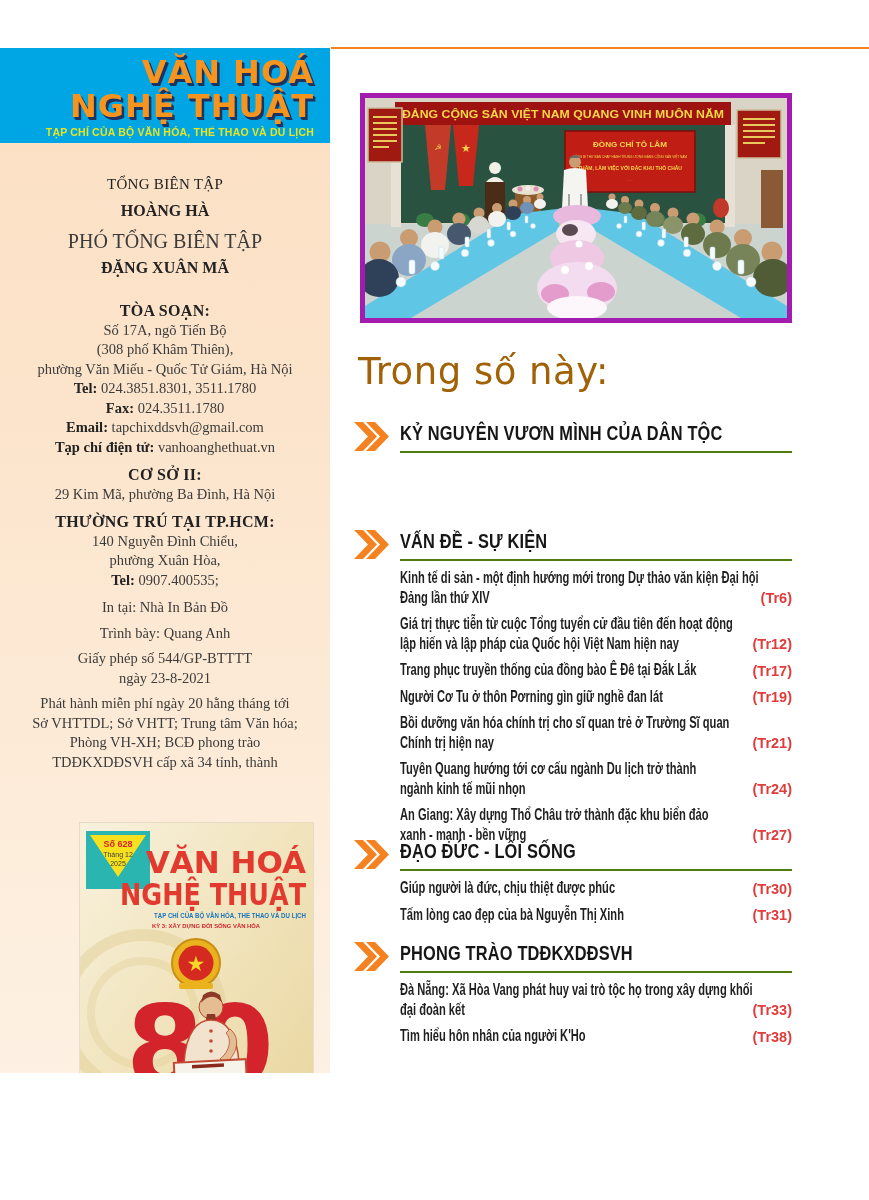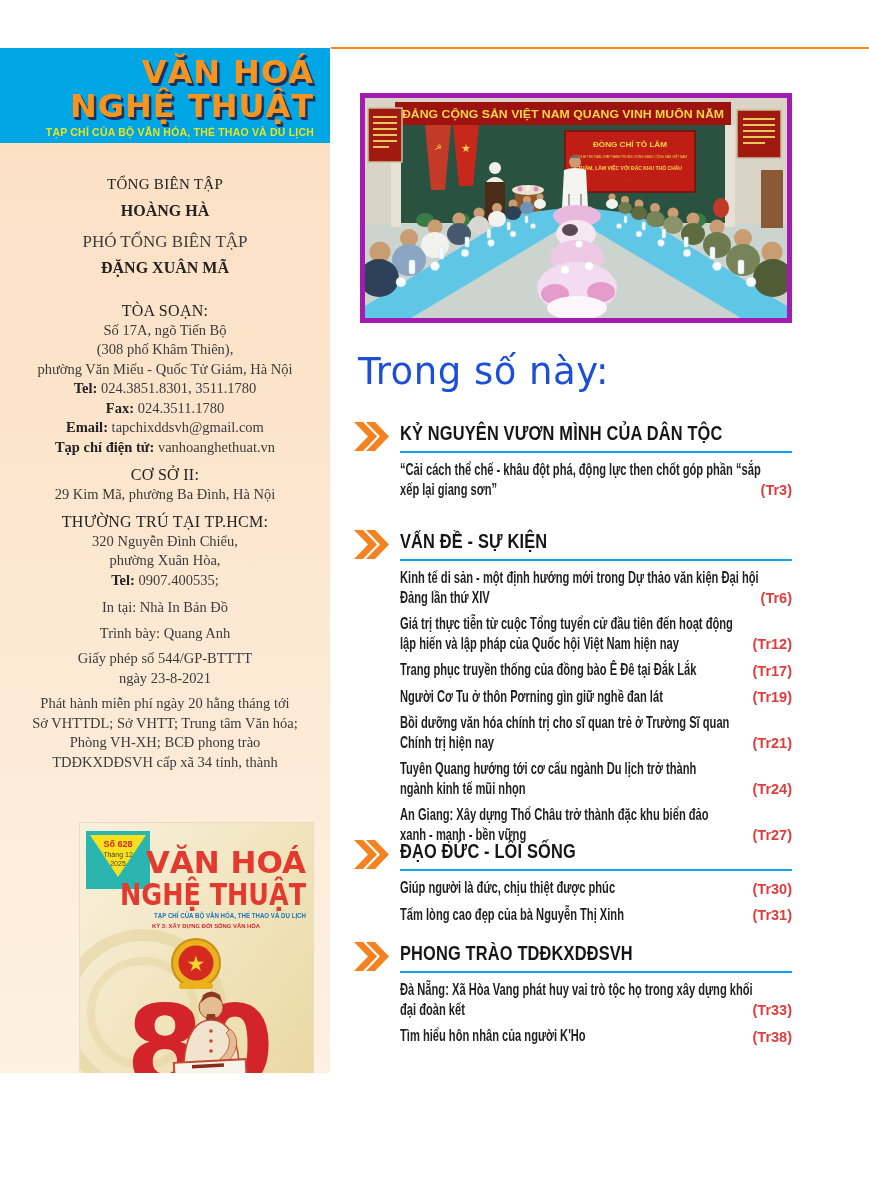--- a/index.html
+++ b/index.html
@@ -10,41 +10,41 @@
   .sidebar{position:absolute;left:0;top:48px;width:330px;height:1152px;
            background:linear-gradient(180deg,#fbdfc2 0%,#fce5cd 35%,#fdeedd 75%,#fdf3e8 100%);}
   .logo-box{position:absolute;left:0;top:0;width:330px;height:95px;background:#00a5e3;
             text-align:right;padding:7px 16px 0 0;box-sizing:border-box;}
   .logo-l1,.logo-l2{font-family:"DejaVu Sans",sans-serif;font-weight:800;font-size:32px;line-height:34px;
             color:#f7941e;letter-spacing:1px;text-shadow:1.5px 1.5px 0 #1d3461,2.5px 2.5px 0 #1d3461;}
   .logo-tag{margin-top:3px;font-size:10.5px;font-weight:bold;color:#e9e41f;letter-spacing:.2px;}
 
   .masthead{position:absolute;top:95px;left:8px;right:8px;text-align:center;color:#3b3b3b;
             font-family:"Liberation Serif","DejaVu Serif",serif;font-size:14.5px;line-height:19.5px;margin-top:20px;}
-  .m-heading{font-weight:normal;color:#222;font-size:16px;letter-spacing:.3px;}
+  .m-heading{font-weight:bold;color:#222;font-size:16px;letter-spacing:.3px;}
   .m-name{font-weight:bold;color:#222;font-size:16px;}
   .m-line b{color:#222;}
   .mg8{margin-top:8px}.mg12{margin-top:12px}.mg24{margin-top:24px}.mg6{margin-top:6px}
 
   
   .cover{position:absolute;left:80px;top:775px;width:233px;height:322px;box-shadow:0 0 0 1px rgba(0,0,0,.08);}
   .cover svg{display:block;}
 
   
   .top-rule{position:absolute;left:331px;top:47px;width:538px;height:2px;background:#f58220;}
   .photo{position:absolute;left:360px;top:93px;width:422px;height:220px;border:5px solid #a21caf;background:#15803d;}
   .photo svg{display:block;}
 
   .toc-heading{position:absolute;left:358px;top:350px;margin:0;font-weight:400;
-               font-size:37px;color:#1d4ed8;font-family:"DejaVu Sans",sans-serif;letter-spacing:.5px;text-align:right;}
+               font-size:37px;color:#a16207;font-family:"DejaVu Sans",sans-serif;letter-spacing:.5px;text-align:right;}
 
   .toc{position:absolute;left:355px;top:0;width:437px;height:1200px;pointer-events:none;}
   .toc-section{position:absolute;left:0;width:437px;padding-left:45px;box-sizing:border-box;}
   .chev{position:absolute;left:-2px;top:3px;}
-  .sec-head{margin:0;padding-bottom:5px;border-bottom:2px solid #0ea5e9;}
+  .sec-head{margin:0;padding-bottom:5px;border-bottom:2px solid #4d7c0f;}
   .sec-title{display:inline-block;font-size:19.5px;font-weight:bold;color:#161616;
              transform:scaleX(.84);transform-origin:0 50%;white-space:nowrap;letter-spacing:.2px;}
   .toc-item{position:relative;margin-top:7px;min-height:19px;}
   .toc-item-title{display:block;width:600px;transform:scaleX(.655);transform-origin:0 0;
              font-size:17px;line-height:19.5px;font-weight:bold;color:#1f1f1f;white-space:pre-line;}
   .toc-item-page{position:absolute;right:0;bottom:1px;font-size:14.5px;font-weight:bold;color:#e03c3c;}
 
   
   .footer-caption{position:absolute;left:340px;top:1122px;font-size:16.5px;font-weight:bold;font-style:italic;
                   color:#4d7c0f;letter-spacing:-.2px;}
@@ -64,42 +64,42 @@
   <aside class="sidebar">
     <div class="logo-box">
       <div class="logo-l1">VĂN HOÁ</div>
       <div class="logo-l2">NGHỆ THUẬT</div>
       <div class="logo-tag">TẠP CHÍ CỦA BỘ VĂN HÓA, THỂ THAO VÀ DU LỊCH</div>
     </div>
 
     <div class="masthead">
       <div class="mg12 m-heading" style="font-weight:normal;font-size:15px">TỔNG BIÊN TẬP</div>
       <div class="mg6 m-name">HOÀNG HÀ</div>
-      <div class="mg12" style="font-size:17px">PHÓ TỔNG BIÊN TẬP</div>
+      <div class="mg12" style="font-size:20px">PHÓ TỔNG BIÊN TẬP</div>
       <div class="mg6 m-name">ĐẶNG XUÂN MÃ</div>
 
       <div class="mg24 m-heading">TÒA SOẠN:</div>
       <div id="office-lines">
           <div class="m-line">Số 17A, ngõ Tiến Bộ</div>
           <div class="m-line">(308 phố Khâm Thiên),</div>
           <div class="m-line">phường Văn Miếu - Quốc Tử Giám, Hà Nội</div>
         </div>
       <div id="contact-rows">
           <div class="m-line"><b>Tel:</b> 024.3851.8301, 3511.1780</div>
           <div class="m-line"><b>Fax:</b> 024.3511.1780</div>
           <div class="m-line"><b>Email:</b> tapchixddsvh@gmail.com</div>
           <div class="m-line"><b>Tạp chí điện tử:</b> vanhoanghethuat.vn</div>
         </div>
 
       <div class="mg8 m-heading">CƠ SỞ II:</div>
       <div class="m-line">29 Kim Mã, phường Ba Đình, Hà Nội</div>
 
       <div class="mg8 m-heading">THƯỜNG TRÚ TẠI TP.HCM:</div>
       <div id="hcm-lines">
-          <div class="m-line">320 Nguyễn Đình Chiểu,</div>
+          <div class="m-line">140 Nguyễn Đình Chiểu,</div>
           <div class="m-line">phường Xuân Hòa,</div>
         </div>
       <div class="m-line"><b>Tel:</b><span> 0907.400535;</span></div>
 
       <div class="mg8 m-line">In tại: Nhà In Bản Đồ</div>
       <div class="mg6 m-line">Trình bày: Quang Anh</div>
       <div class="mg6" id="license-lines">
           <div class="m-line">Giấy phép số 544/GP-BTTTT</div>
           <div class="m-line">ngày 23-8-2021</div>
         </div>
@@ -336,25 +336,20 @@
 
   <h1 class="toc-heading">Trong số này:</h1>
 
   <div class="toc" id="toc-root">
       <section class="toc-section" style="top: 418px;">
         <svg class="chev" width="36" height="31" viewBox="0 0 36 31">
           <path d="M1 1 L15 15.5 L1 30 L10 30 L24 15.5 L10 1 Z" fill="#f58220"></path>
           <path d="M13 1 L27 15.5 L13 30 L22 30 L36 15.5 L22 1 Z" fill="#f58220"></path>
         </svg>
         <h2 class="sec-head"><span class="sec-title">KỶ NGUYÊN VƯƠN MÌNH CỦA DÂN TỘC</span></h2>
-        <div class="toc-item">
-          <span class="toc-item-title">“Cải cách thể chế - khâu đột phá, động lực then chốt góp phần “sắp
-xếp lại giang sơn”</span>
-          <span class="toc-item-page">(Tr3)</span>
-        </div>
       </section>
       <section class="toc-section" style="top: 526px;">
         <svg class="chev" width="36" height="31" viewBox="0 0 36 31">
           <path d="M1 1 L15 15.5 L1 30 L10 30 L24 15.5 L10 1 Z" fill="#f58220"></path>
           <path d="M13 1 L27 15.5 L13 30 L22 30 L36 15.5 L22 1 Z" fill="#f58220"></path>
         </svg>
         <h2 class="sec-head"><span class="sec-title">VẤN ĐỀ - SỰ KIỆN</span></h2>
         <div class="toc-item">
           <span class="toc-item-title">Kinh tế di sản - một định hướng mới trong Dự thảo văn kiện Đại hội
 Đảng lần thứ XIV</span>

